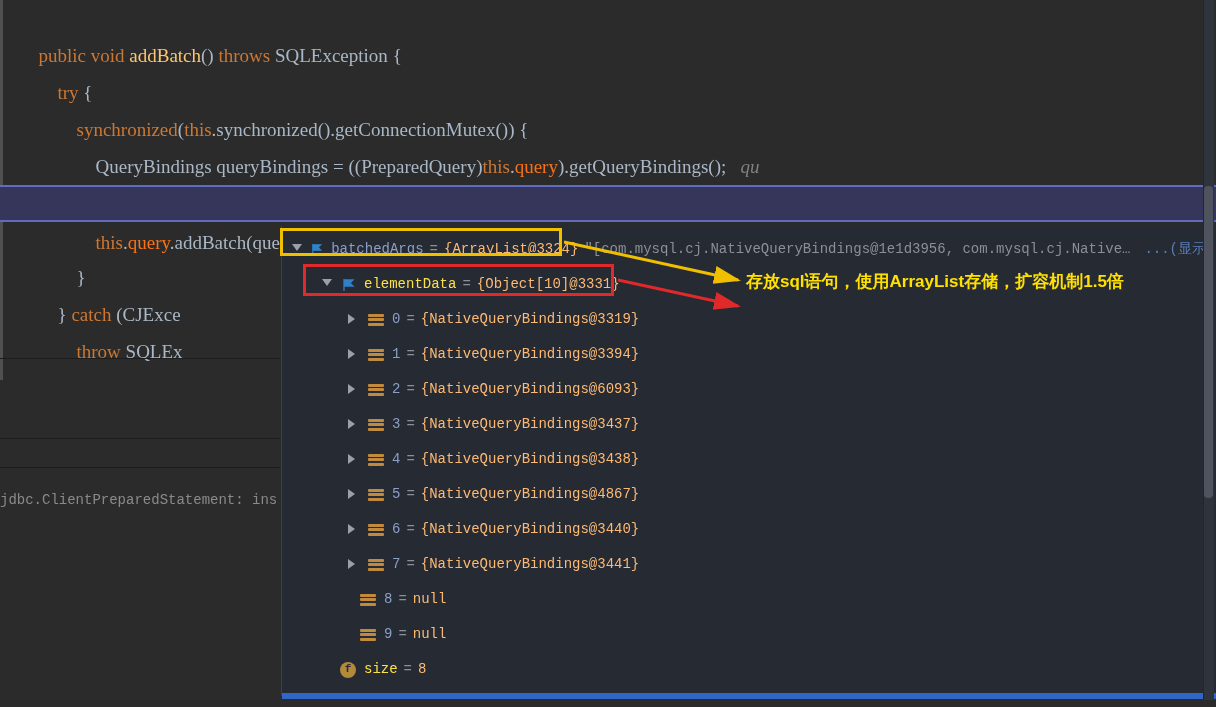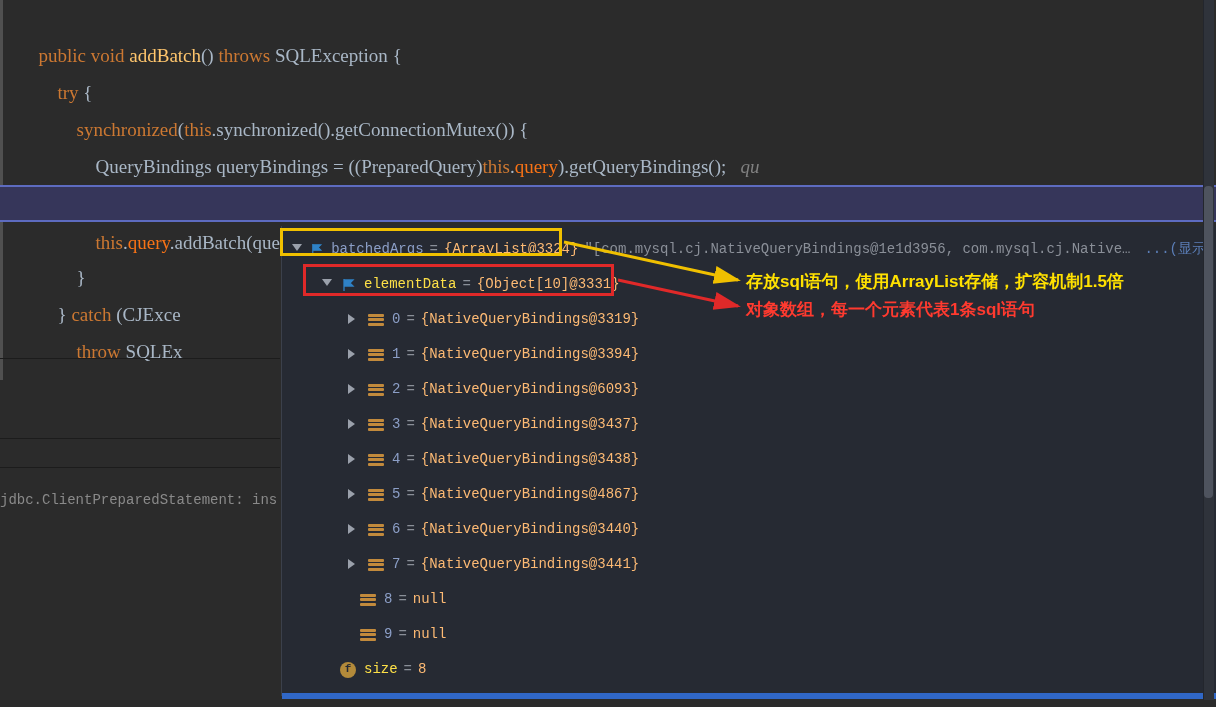--- a/index.html
+++ b/index.html
@@ -295,19 +295,18 @@
   <svg class="arrow-svg" style="left:612px; top:272px;" width="150" height="45">
     <defs>
         <marker id="ah-r" markerWidth="10" markerHeight="10" refX="8" refY="3" orient="auto">
           <path d="M0,0 L9,3 L0,6 Z" fill="#e02929"></path>
         </marker>
       </defs>
     <line x1="6" y1="8" x2="126" y2="34" stroke="#e02929" stroke-width="3" marker-end="url(#ah-r)"></line>
   </svg>
 
   <div class="anno-yellow">存放sql语句，使用ArrayList存储，扩容机制1.5倍</div>
-  <div class="anno-red">对象数组，每一个元素代表1条sql语句</div>
 
   <div class="scrollbar">
     <div class="track"></div>
     <div class="thumb"></div>
   </div>
 </div>
 
 </body></html>

